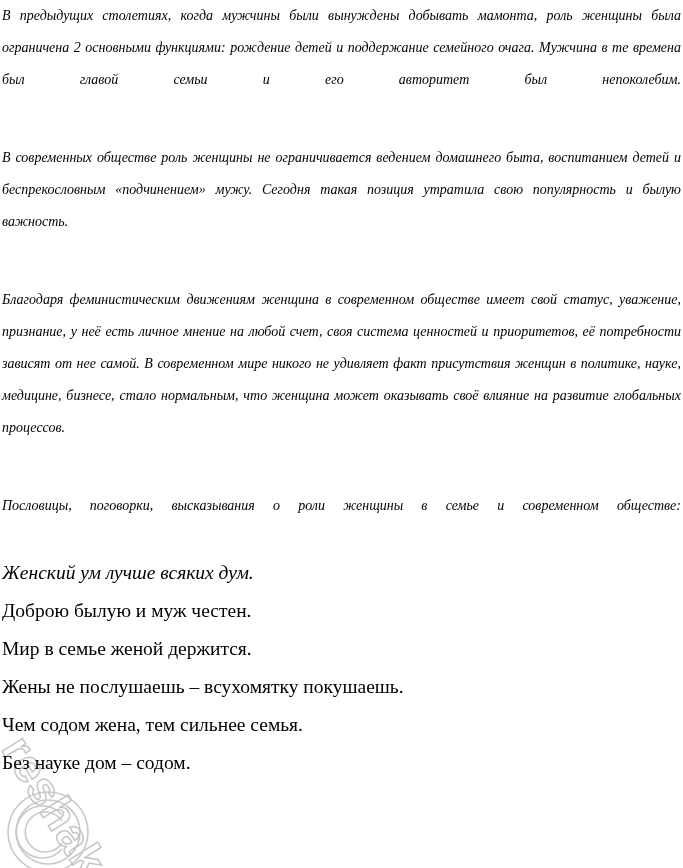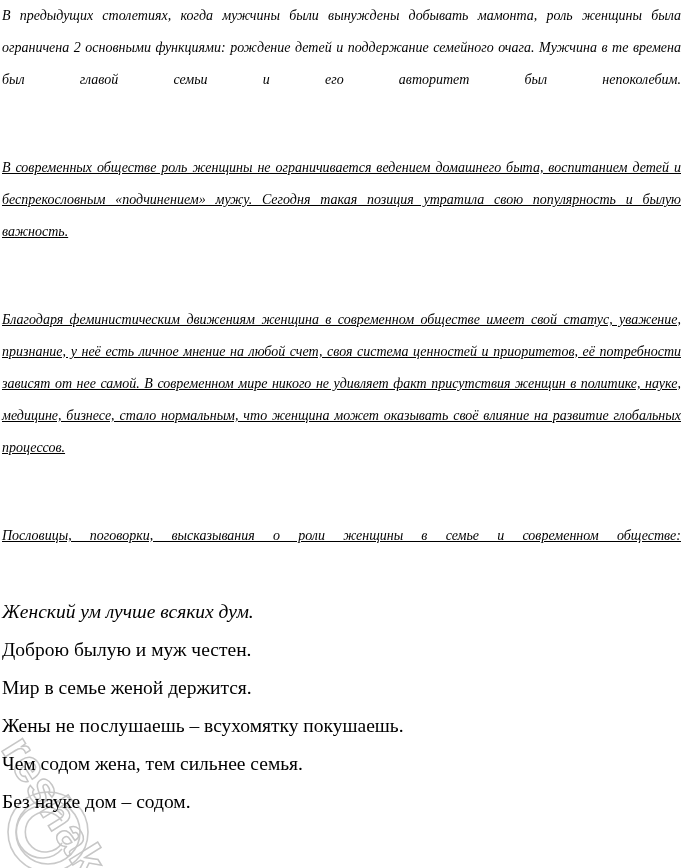--- a/index.html
+++ b/index.html
@@ -47,32 +47,32 @@
     word-spacing: 0px;
     -webkit-hyphens: none;
     hyphens: none;
   }
   .para::after {
     content: "";
     display: inline-block;
     width: 100%;
   }
 
-  .para-gap-1 { margin-top: 24px; text-decoration: underline; }
+  .para-gap-1 { margin-top: 14px; }
   .proverb {
     font-size: 19.5px;
     line-height: 38px;
     text-align: left;
     margin: 0;
     padding: 0;
     white-space: nowrap;
   }
   .proverb.italic { font-style: italic; }
   .proverb.roman  { font-style: normal; }
-  .proverbs-block { margin-top: 9px; }
+  .proverbs-block { }
 
   
   #watermark {
     position: absolute;
     left: 0;
     top: 735px;
     width: 230px;
     height: 133px;
     z-index: 1;
     pointer-events: none;

